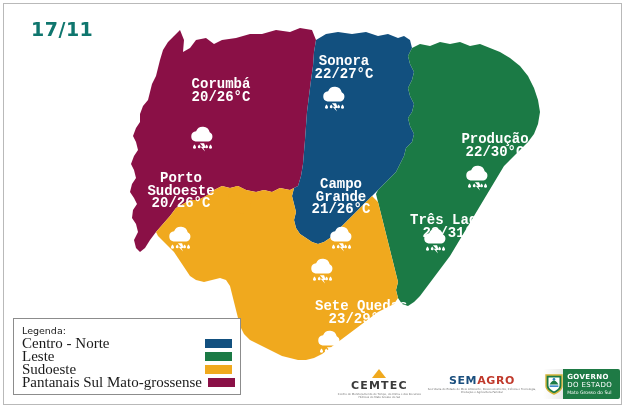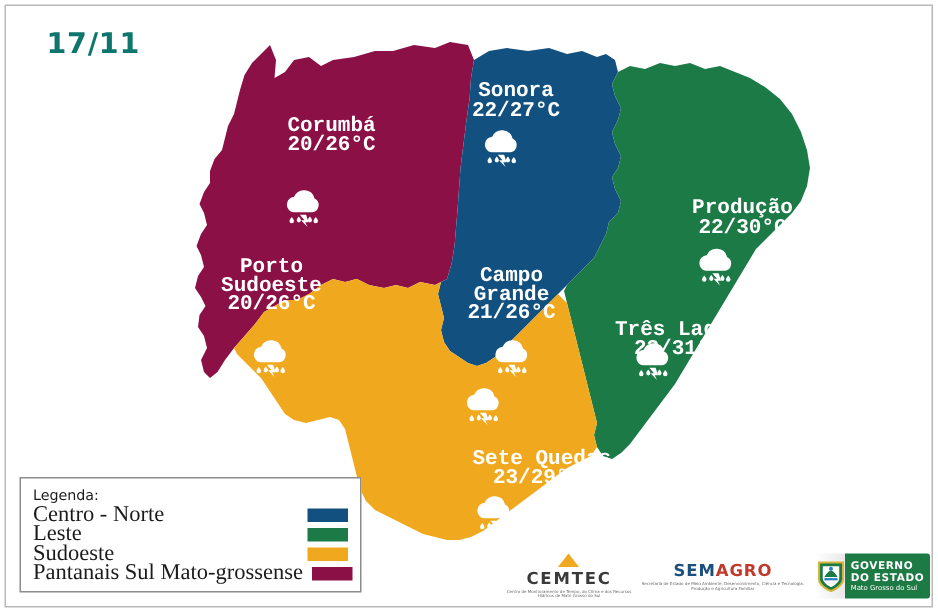--- a/index.html
+++ b/index.html
@@ -150,21 +150,21 @@
   }
   #gov-brasao {
     width: 20px; height: 24px; margin-left: 1px;
     flex: 0 0 auto;
   }
   #gov-text {
     color: #ffffff; text-align: left; margin-left: 3px;
     font-family: "DejaVu Sans", sans-serif;
   }
   #gov-text .g1 { font-size: 7px; font-weight: bold; letter-spacing: 0.4px; display:block; }
-  #gov-text .g2 { font-size: 7px; font-weight: bold; letter-spacing: 0.4px; display:block; }
+  #gov-text .g2 { font-size: 7px; font-weight: normal; letter-spacing: 0.4px; display:block; }
   #gov-text .g3 { font-size: 4.6px; display:block; margin-top: 0.5px; }
 </style>
 </head>
 <body>
 
 <div id="page">
 
   <div id="frame"></div>
 
   <div id="date-label">17/11</div>

